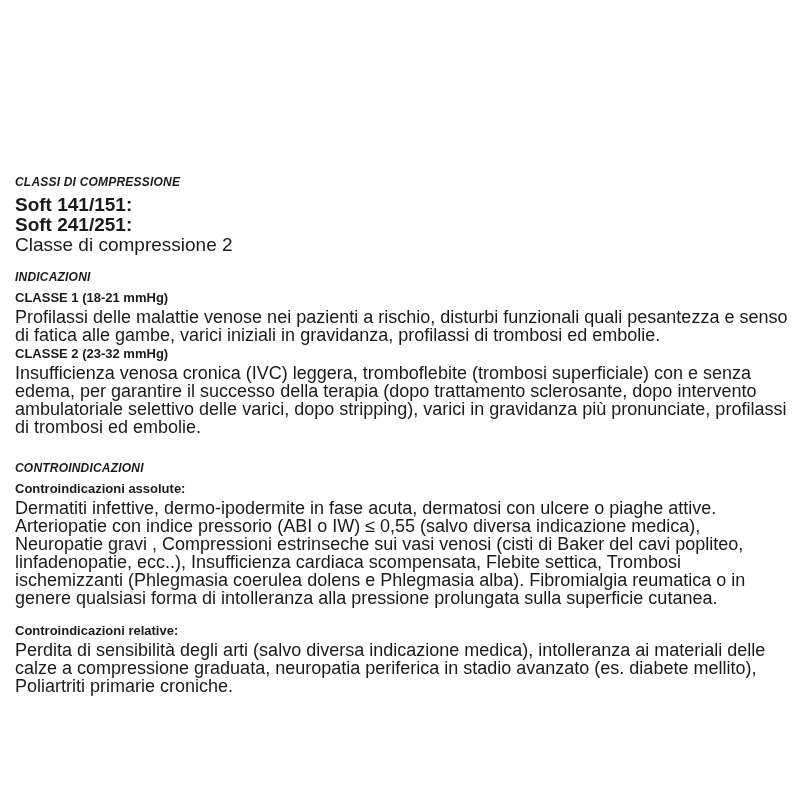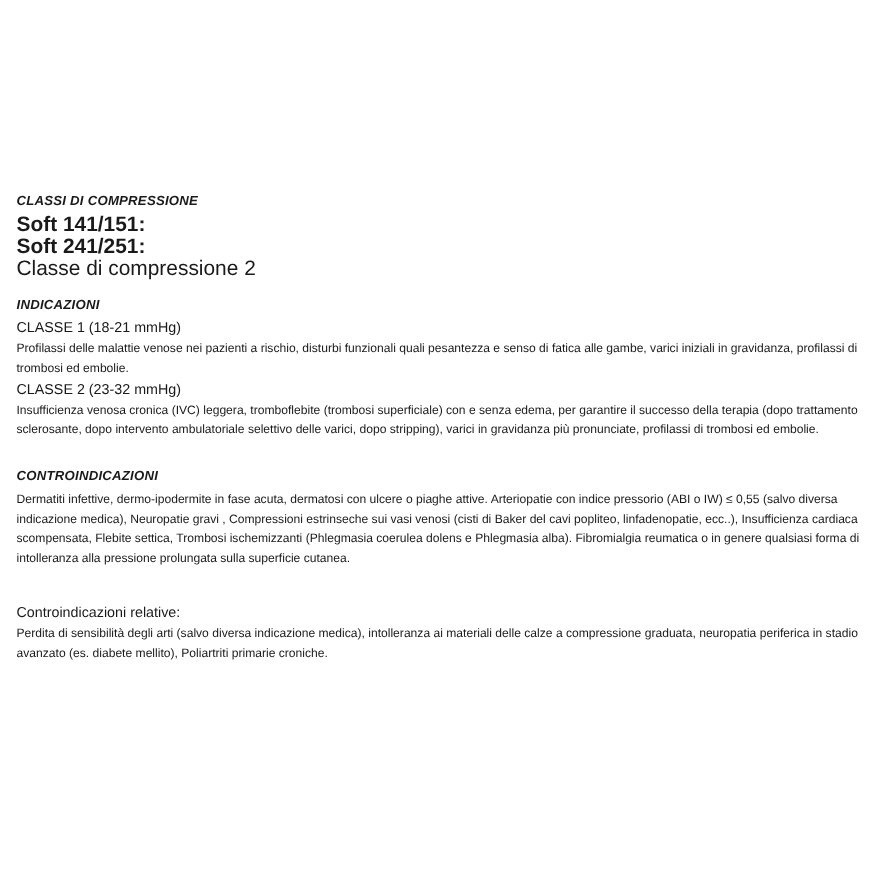--- a/index.html
+++ b/index.html
@@ -32,32 +32,32 @@
   .line-row {
     font-size: 19px;
     line-height: 20px;
     margin: 0;
   }
   .bold {
     font-weight: 700;
   }
   .subhead {
     font-size: 13px;
-    font-weight: 400;
+    font-weight: 700;
     line-height: 16px;
     margin: 0 0 2px 0;
   }
   .para {
-    font-size: 11px;
+    font-size: 18px;
     line-height: 18px;
     margin: 0 0 2px 0;
   }
   .section--indicazioni { margin-top: 16px; }
   .section--controindicazioni { margin-top: 26px; }
-  .gap-top { margin-top: 32px; }
+  .gap-top { margin-top: 16px; }
 </style>
 </head>
 <body>
 
 <main class="content">
 
   <section>
     <h3 class="kicker">CLASSI DI COMPRESSIONE</h3>
     <p class="line-row bold">Soft 141/151:</p>
     <p class="line-row bold">Soft 241/251:</p>
@@ -67,18 +67,19 @@
   <section class="section--indicazioni">
     <h3 class="kicker">INDICAZIONI</h3>
     <h4 class="subhead">CLASSE 1 (18-21 mmHg)</h4>
     <p class="para">Profilassi delle malattie venose nei pazienti a rischio, disturbi funzionali quali pesantezza e senso di fatica alle gambe, varici iniziali in gravidanza, profilassi di trombosi ed embolie.</p>
     <h4 class="subhead">CLASSE 2 (23-32 mmHg)</h4>
     <p class="para">Insufficienza venosa cronica (IVC) leggera, tromboflebite (trombosi superficiale) con e senza edema, per garantire il successo della terapia (dopo trattamento sclerosante, dopo intervento ambulatoriale selettivo delle varici, dopo stripping), varici in gravidanza più pronunciate, profilassi di trombosi ed embolie.</p>
   </section>
 
   <section class="section--controindicazioni">
     <h3 class="kicker">CONTROINDICAZIONI</h3>
+    <h4 class="subhead">Controindicazioni assolute:</h4>
     <p class="para">Dermatiti infettive, dermo-ipodermite in fase acuta, dermatosi con ulcere o piaghe attive. Arteriopatie con indice pressorio (ABI o IW) ≤ 0,55 (salvo diversa indicazione medica), Neuropatie gravi , Compressioni estrinseche sui vasi venosi (cisti di Baker del cavi popliteo, linfadenopatie, ecc..), Insufficienza cardiaca scompensata, Flebite settica, Trombosi ischemizzanti (Phlegmasia coerulea dolens e Phlegmasia alba). Fibromialgia reumatica o in genere qualsiasi forma di intolleranza alla pressione prolungata sulla superficie cutanea.</p>
     <h4 class="subhead gap-top">Controindicazioni relative:</h4>
     <p class="para">Perdita di sensibilità degli arti (salvo diversa indicazione medica), intolleranza ai materiali delle calze a compressione graduata, neuropatia periferica in stadio avanzato (es. diabete mellito), Poliartriti primarie croniche.</p>
   </section>
 
 </main>
 
 </body></html>

